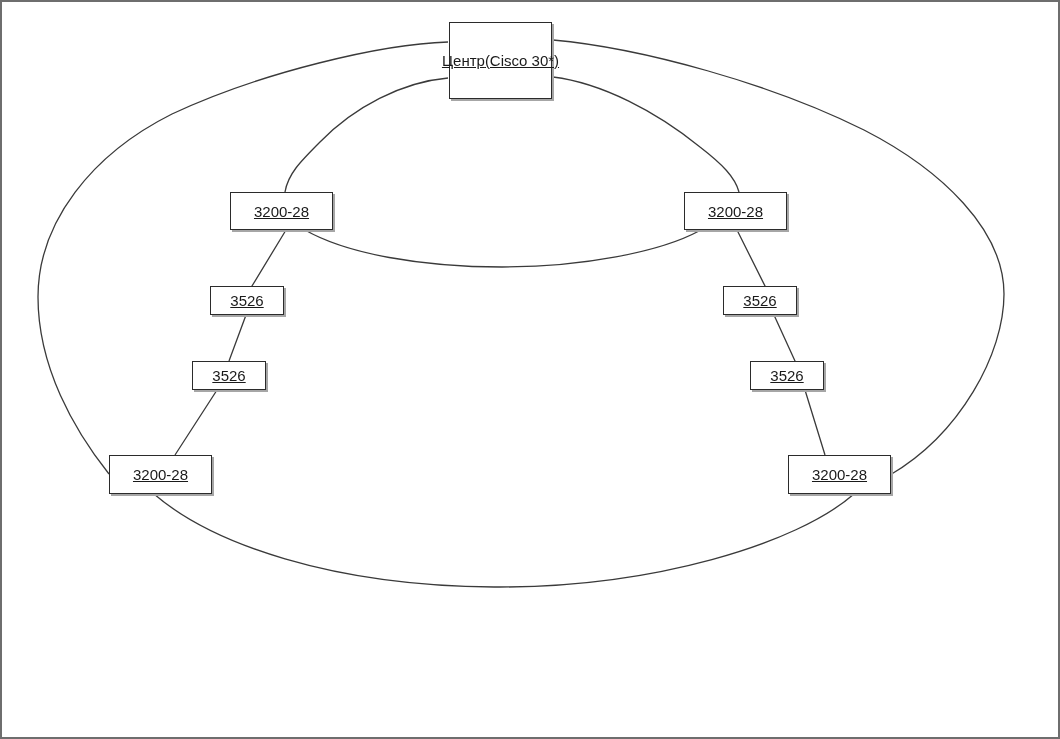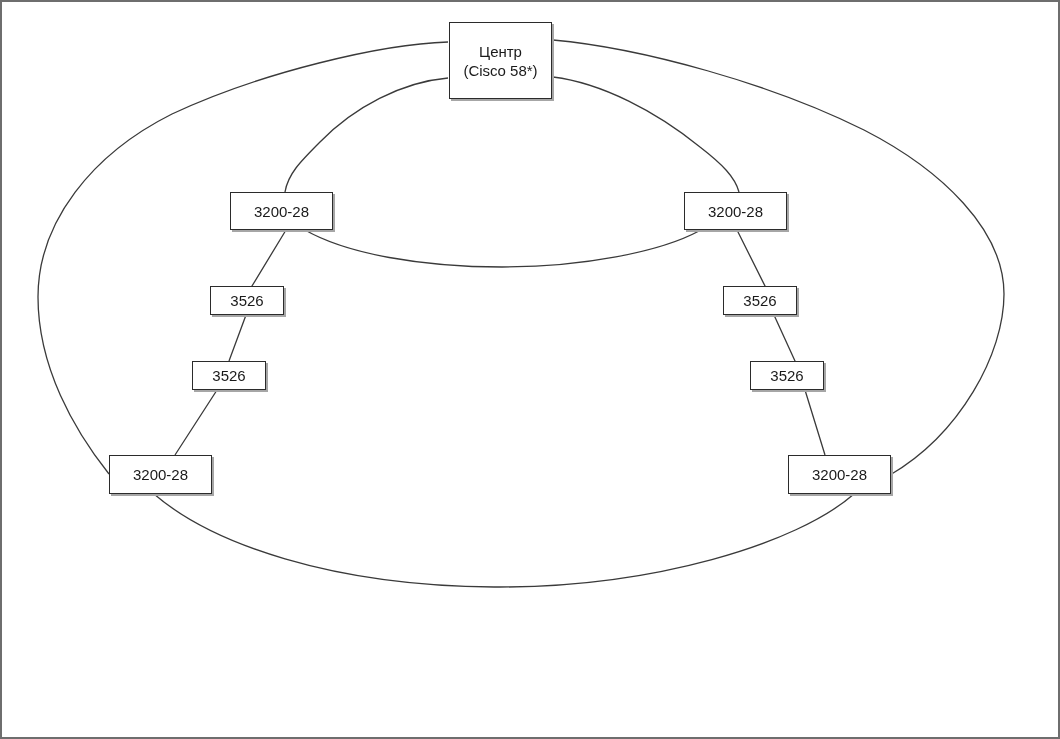--- a/index.html
+++ b/index.html
@@ -29,28 +29,29 @@
     stroke: #3a3a3a;
     stroke-width: 1.3;
   }
   .node {
     position: absolute;
     box-sizing: border-box;
     background: #ffffff;
     border: 1.5px solid #2b2b2b;
     box-shadow: 2px 2px 0 #a6a6a6;
     display: flex;
-    flex-direction: column;
+    flex-direction: row;
     align-items: center;
     justify-content: center;
     font-size: 15px;
     color: #1a1a1a;
     text-align: center;
     line-height: 19px;
     white-space: nowrap;
+    text-decoration: underline;
   }
   .node-center    { left: 447px; top: 20px;  width: 103px; height: 77px; }
   .node-ul        { left: 228px; top: 190px; width: 103px; height: 38px; }
   .node-ur        { left: 682px; top: 190px; width: 103px; height: 38px; }
   .node-l3526a    { left: 208px; top: 284px; width: 74px;  height: 29px; }
   .node-l3526b    { left: 190px; top: 359px; width: 74px;  height: 29px; }
   .node-r3526a    { left: 721px; top: 284px; width: 74px;  height: 29px; }
   .node-r3526b    { left: 748px; top: 359px; width: 74px;  height: 29px; }
   .node-bl        { left: 107px; top: 453px; width: 103px; height: 39px; }
   .node-br        { left: 786px; top: 453px; width: 103px; height: 39px; }
@@ -74,21 +75,21 @@
 
     <path d="M303,228 C345,252 420,265 500,265 C580,265 658,250 697,229"></path>
 
     <path d="M284,228 L250,284 L244,313 L227,359 L215,388 L173,453"></path>
 
     <path d="M735,228 L763,284 L772,313 L793,359 L803,388 L823,453"></path>
   </svg>
 
   <div class="node node-center">
     <span>Центр</span>
-    <span>(Cisco 58*)</span>
+    <span>(Cisco 30*)</span>
   </div>
 
   <div class="node node-ul">
     <span>3200-28</span>
   </div>
 
   <div class="node node-ur">
     <span>3200-28</span>
   </div>
 

